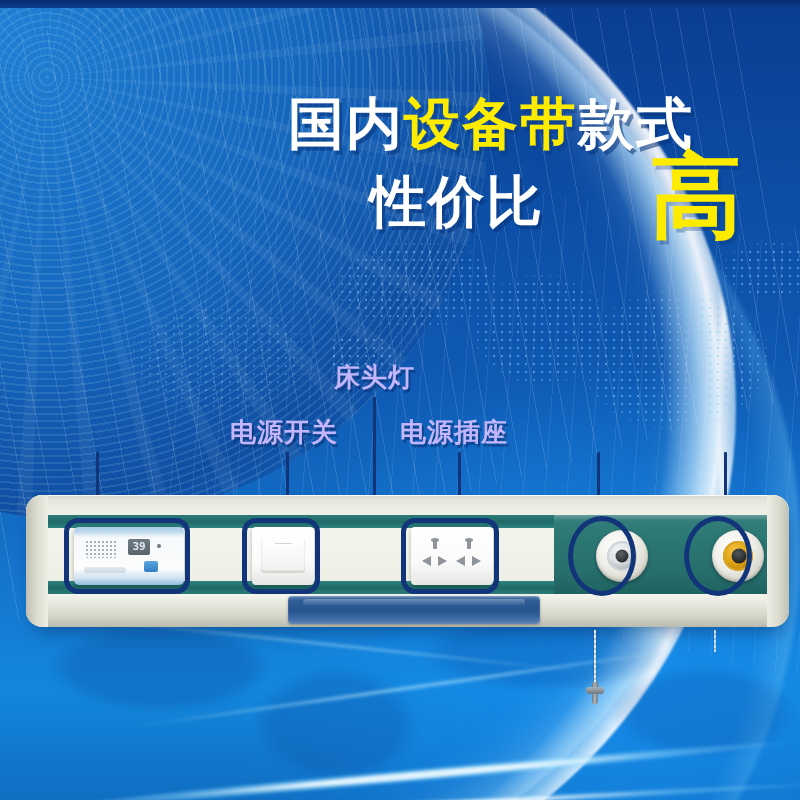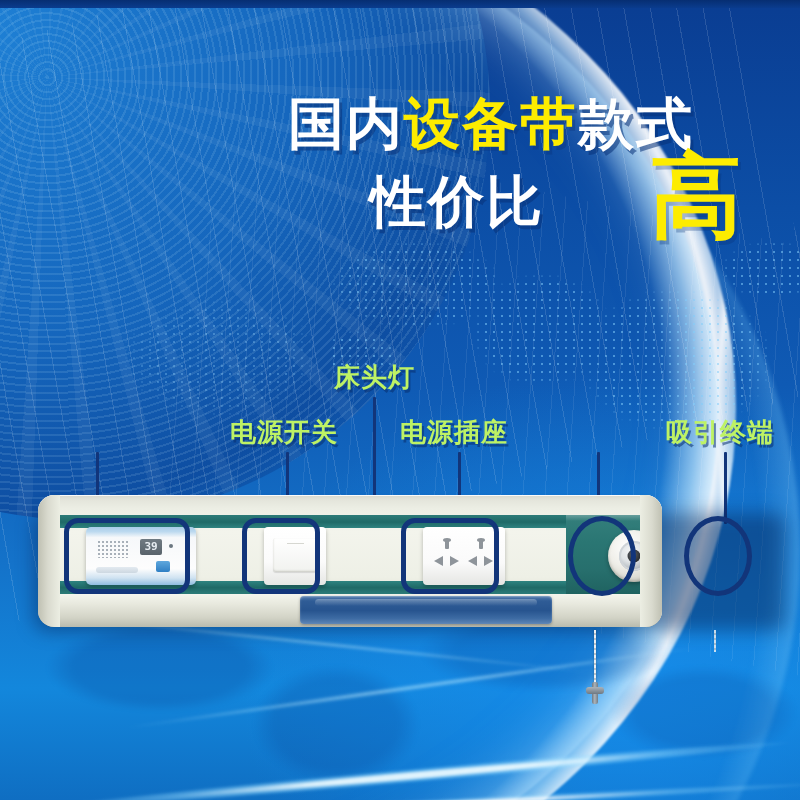--- a/index.html
+++ b/index.html
@@ -130,36 +130,37 @@
   }
   .t-white{color:#ffffff;text-shadow:3px 4px 0 rgba(8,50,120,.55);}
   .t-yellow{color:#fdec00;text-shadow:3px 4px 0 rgba(8,50,120,.35);}
   .hl-big{
     position:absolute;left:650px;top:142px;
     font-size:92px;font-weight:bold;line-height:1;color:#fdec00;
     text-shadow:3px 4px 0 rgba(8,50,120,.3);
   }
 
   
-  .callout{position:absolute;white-space:nowrap;color:#bef264;
+  .callout{position:absolute;white-space:nowrap;color:#c4b5fd;
     font-size:26px;font-weight:bold;letter-spacing:1px;
     text-shadow:2px 3px 0 rgba(8,45,110,.55);}
   .leader{position:absolute;width:3px;background:#12357a;border-radius:1px;}
 
   
   .panel-wrap{position:absolute;left:26px;top:495px;width:756px;height:140px;}
   .panel-shadow{
     position:absolute;left:8px;top:18px;width:752px;height:118px;border-radius:14px;
     background:rgba(4,30,80,.45);filter:blur(9px);
   }
   .panel{
-    position:absolute;left:12px;top:0;width:624px;height:132px;border-radius:16px/16px;
+    position:absolute;left:0;top:0;width:756px;height:132px;border-radius:16px/16px;
     background:linear-gradient(180deg,#dfe0d6 0%,#eceee4 10%,#f3f4ec 28%,#eef0e6 62%,#dcdcd0 86%,#c7c8bb 100%);
     box-shadow:inset 0 1px 0 rgba(255,255,255,.9), inset 0 -2px 6px rgba(120,120,105,.35);
     overflow:hidden;
+    padding-left:7px;
   }
   
   .cap{position:absolute;top:0;width:22px;height:132px;}
   .cap-l{left:0;border-radius:16px 0 0 16px;
     background:linear-gradient(90deg,#bfc0b2 0%,#d9dace 45%,#eceee3 100%);}
   .cap-r{right:0;border-radius:0 16px 16px 0;
     background:linear-gradient(270deg,#bfc0b2 0%,#d9dace 45%,#eceee3 100%);}
   
   .stripe-top{
     position:absolute;left:22px;top:20px;width:575px;height:13px;
@@ -339,21 +340,20 @@
   <div class="leader" style="left:286px;top:452px;height:60px;"></div>
 
   <div class="callout" style="left:334px;top:360px;">床头灯</div>
   <div class="leader" style="left:373px;top:397px;height:200px;"></div>
 
   <div class="callout" style="left:400px;top:415px;text-align:right;">电源插座</div>
   <div class="leader" style="left:458px;top:452px;height:62px;"></div>
 
   <div class="leader" style="left:597px;top:452px;height:72px;"></div>
 
-  <div class="callout" style="left:666px;top:415px;">吸引终端</div>
   <div class="leader" style="left:724px;top:452px;height:72px;"></div>
 
   <div class="panel-wrap">
     <div class="panel-shadow"></div>
     <div class="panel">
       <div class="stripe-top"></div>
       <div class="stripe-bot"></div>
       <div class="teal-band"></div>
 
       <div class="intercom">

